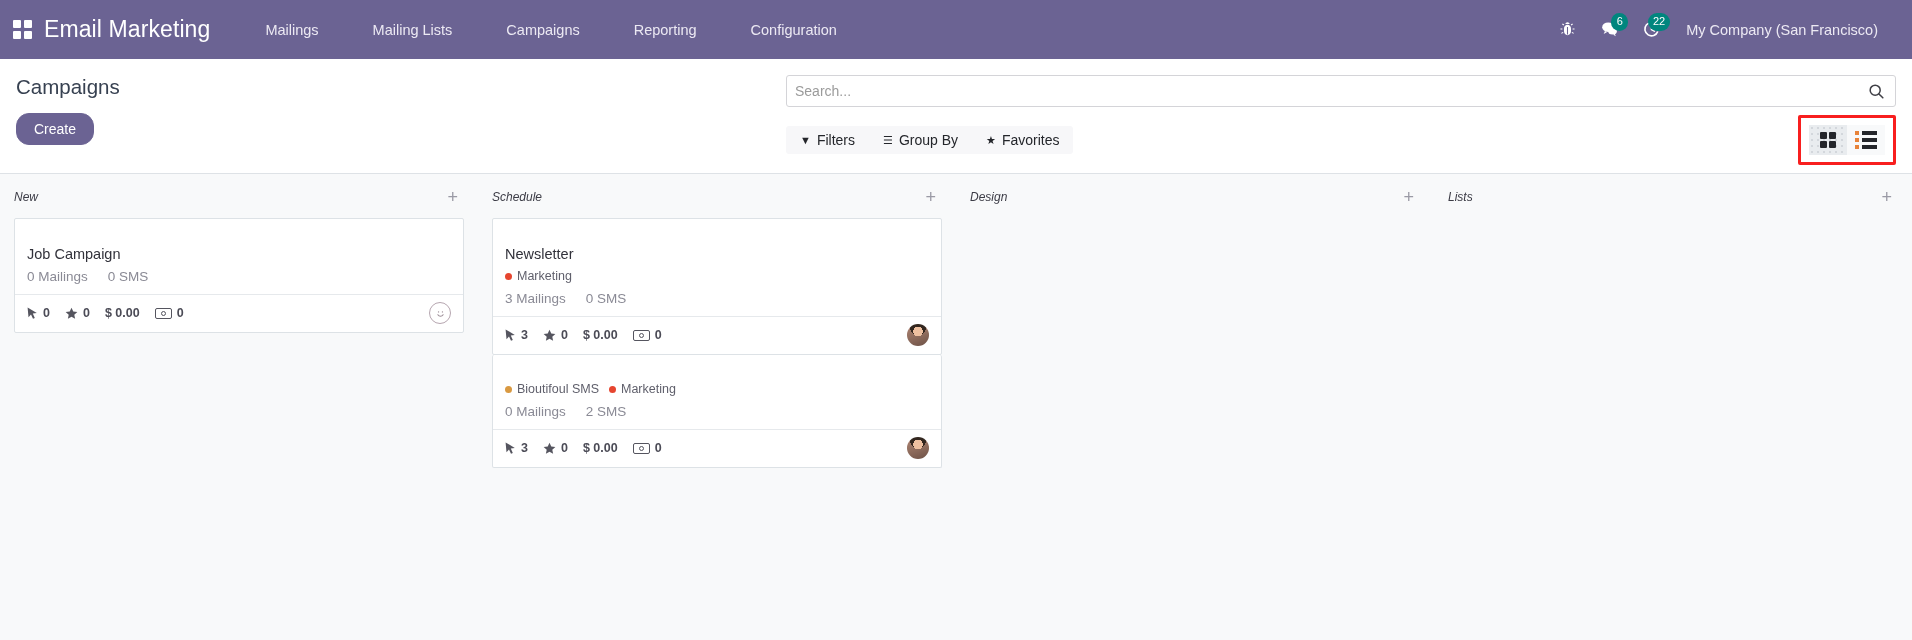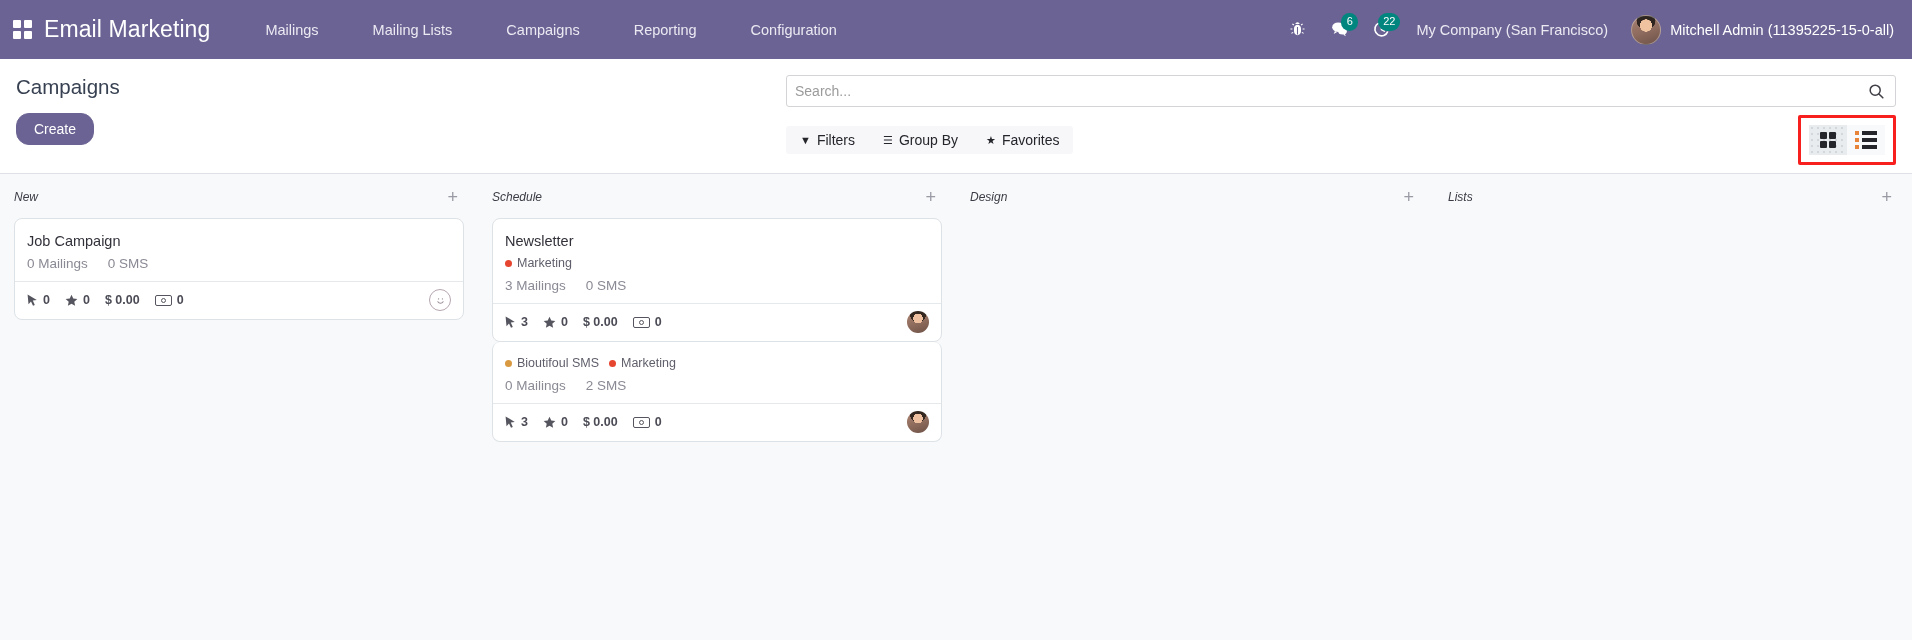--- a/index.html
+++ b/index.html
@@ -242,22 +242,22 @@
     font-size: 18px;
     color: #9a9aa5;
     cursor: pointer;
     line-height: 1;
     padding: 0 4px;
   }
 
   .card {
     background: #ffffff;
     border: 1px solid #dde2e6;
-    border-radius: 8px;
-    padding: 14px 12px 8px 12px;
+    border-radius: 2px;
+    padding: 27px 12px 8px 12px;
     margin-bottom: 0;
     cursor: pointer;
   }
   .card + .card { border-top: none; }
   .card-title {
     font-size: 14.5px;
     color: #31313a;
     margin-bottom: 7px;
   }
   .tags { display: flex; align-items: center; gap: 10px; margin-bottom: 8px; flex-wrap: wrap; }
@@ -344,24 +344,20 @@
     <div class="sys-icon">
       <svg width="19" height="19" viewBox="0 0 20 20" fill="none" stroke="#ffffff" stroke-width="1.7" aria-hidden="true">
         <path d="M15.5 5.3A7 7 0 1 0 16.6 12"></path>
         <path d="M10 5.6V10l3 1.7" stroke-linecap="round"></path>
       </svg>
       <span class="badge">22</span>
     </div>
 
     <div class="company-name">My Company (San Francisco)</div>
 
-    <div class="user-menu">
-      <div class="avatar-nav"></div>
-      <span class="user-name">Mitchell Admin (11395225-15-0-all)</span>
-    </div>
   </div>
 </div>
 
 <div class="control-panel">
   <div class="cp-left">
     <div class="page-title">Campaigns</div>
     <button class="btn-create">Create</button>
   </div>
 
   <div class="cp-right">

